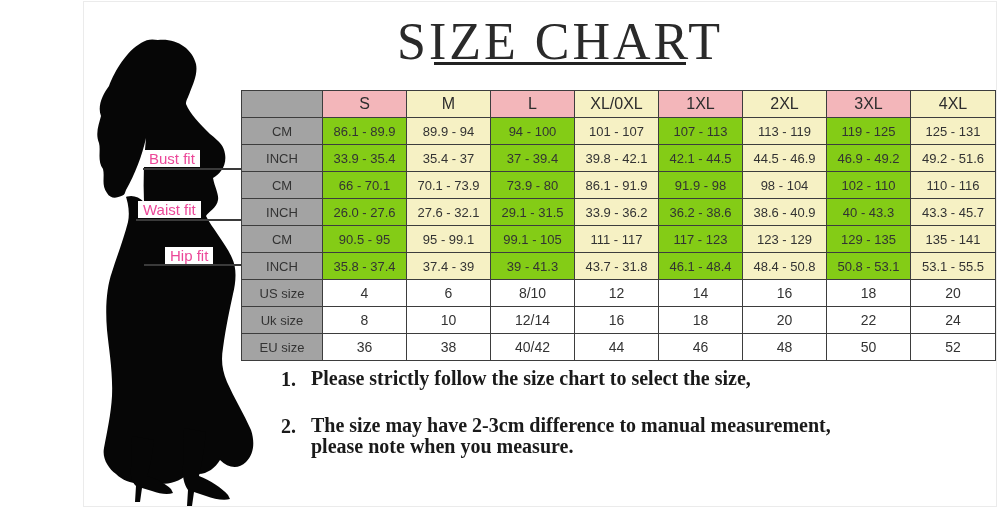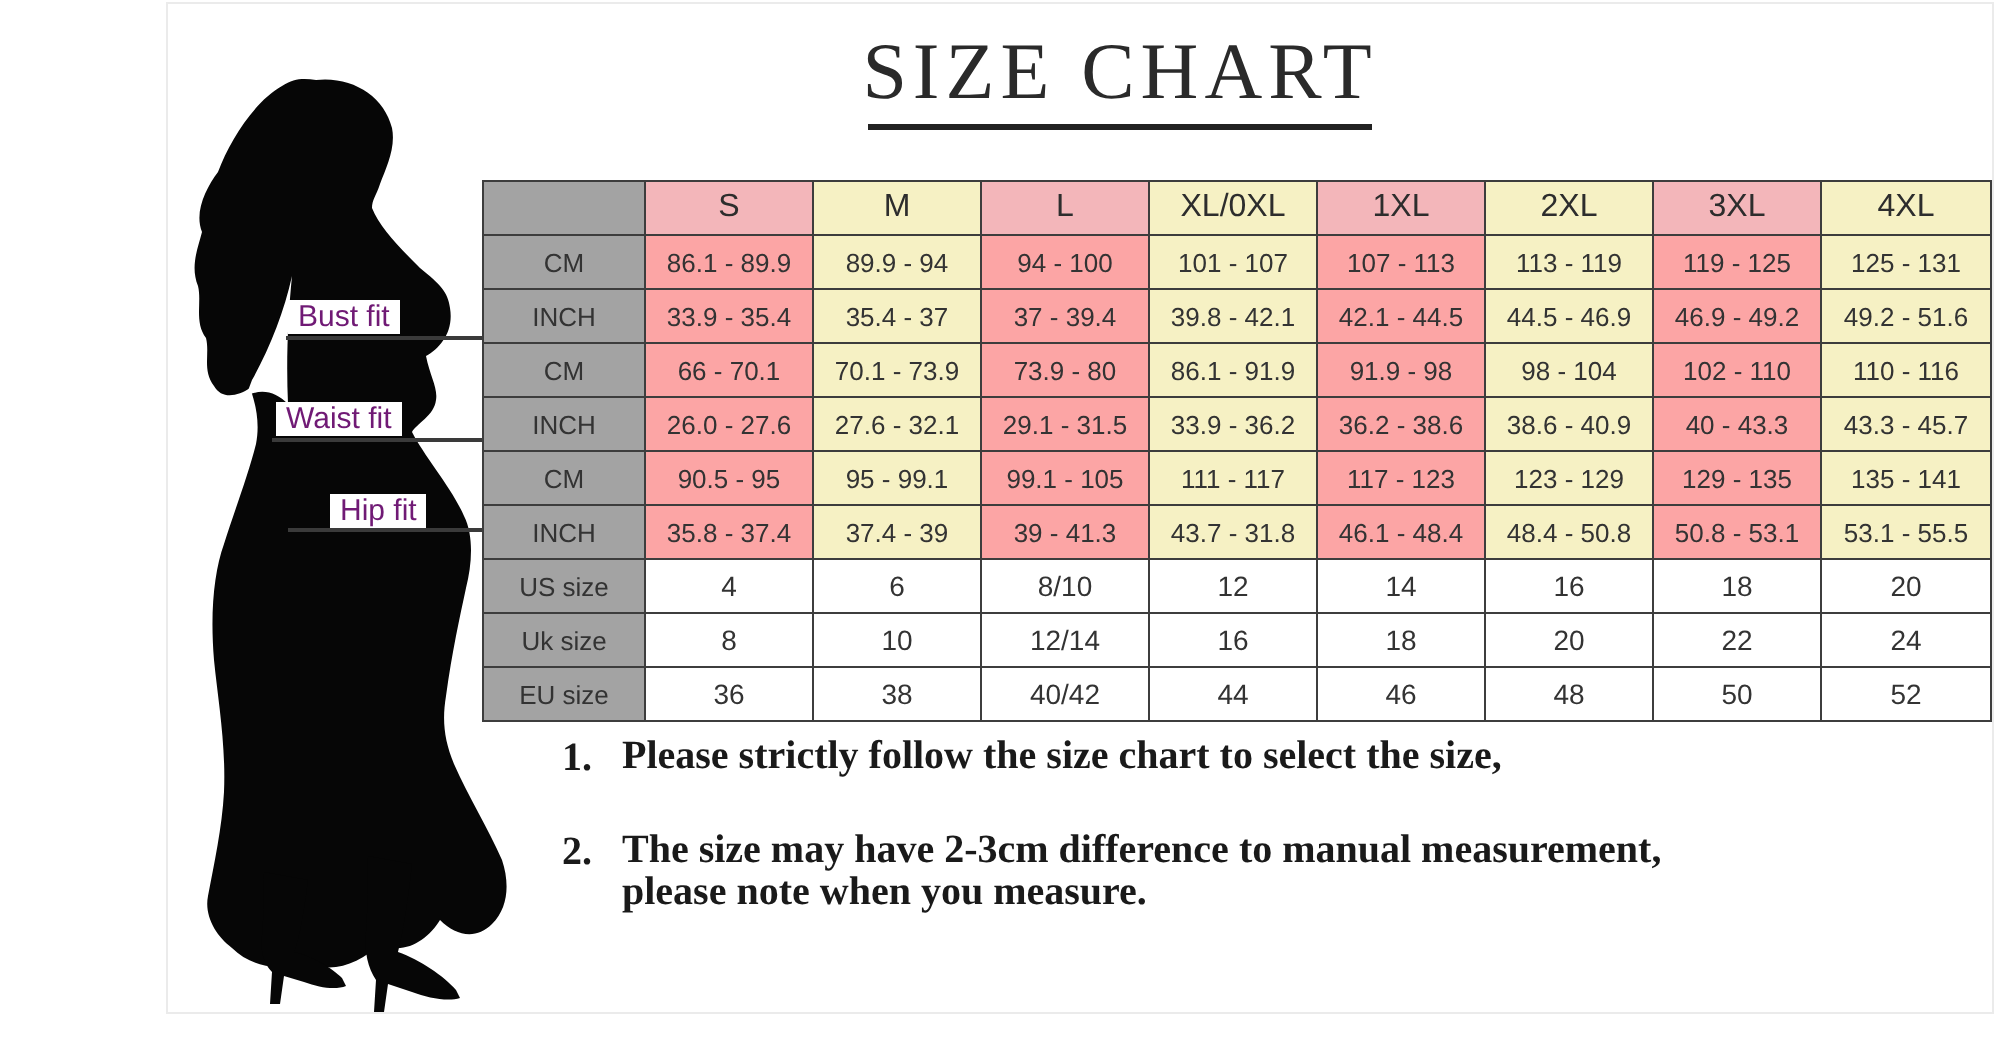--- a/index.html
+++ b/index.html
@@ -2,45 +2,45 @@
 <html><head>
 <meta charset="utf-8">
 <style>
   html,body{margin:0;padding:0;background:#fff;}
   body{width:1000px;height:529px;position:relative;overflow:hidden;
        font-family:"Liberation Sans",sans-serif;}
   .frame{position:absolute;left:83px;top:1px;width:912px;height:504px;
          border:1px solid #ebebeb;}
   
   .title{position:absolute;left:350px;top:12px;width:420px;text-align:center;
-         font-family:"Liberation Serif",serif;font-size:40px;letter-spacing:3px;
+         font-family:"Liberation Serif",serif;font-size:52px;letter-spacing:3px;
          color:#2a2a2a;white-space:nowrap;}
   .title-underline{position:absolute;left:434px;top:62px;width:252px;height:3px;
                    background:#222;}
   
   .figure{position:absolute;left:80px;top:36px;width:230px;height:470px;}
   
-  .fit-label{position:absolute;background:#fff;font-size:15px;color:#701a75;
+  .fit-label{position:absolute;background:#fff;font-size:15px;color:#ec4899;
              padding:0 5px;line-height:17px;white-space:nowrap;z-index:3;}
   .lbl-bust{left:144px;top:150px;}
   .lbl-waist{left:138px;top:201px;}
   .lbl-hip{left:165px;top:247px;}
   .fit-line{position:absolute;height:2px;background:#3a3a3a;z-index:2;}
   .line-bust{left:143px;top:168px;width:98px;}
   .line-waist{left:136px;top:219px;width:105px;}
   .line-hip{left:144px;top:264px;width:97px;}
   
   table.size{position:absolute;left:241px;top:90px;width:754px;height:260px;
              border-collapse:collapse;table-layout:fixed;z-index:4;}
   table.size td,table.size th{border:1px solid #3d3d3d;text-align:center;
       vertical-align:middle;padding:0;height:26px;font-weight:normal;
       font-size:13px;color:#333;overflow:hidden;white-space:nowrap;}
   table.size th{font-size:16px;color:#2d2d2d;}
   table.size .lbl{background:#a3a3a3;}
-  table.size td.pink{background:#fca5a5;}
+  table.size td.pink{background:#84cc16;}
   table.size th.pink{background:#F3B6BA;}
   table.size .yellow{background:#F6F1C4;}
   table.size td.plain{background:#ffffff;font-size:14px;}
   
   .notes{position:absolute;left:281px;top:368px;width:660px;
          font-family:"Liberation Serif",serif;font-weight:bold;font-size:20px;
          color:#1a1a1a;}
   .note{display:flex;margin-bottom:24px;}
   .note-num{width:30px;flex:0 0 30px;}
   .note-text{line-height:21px;}

